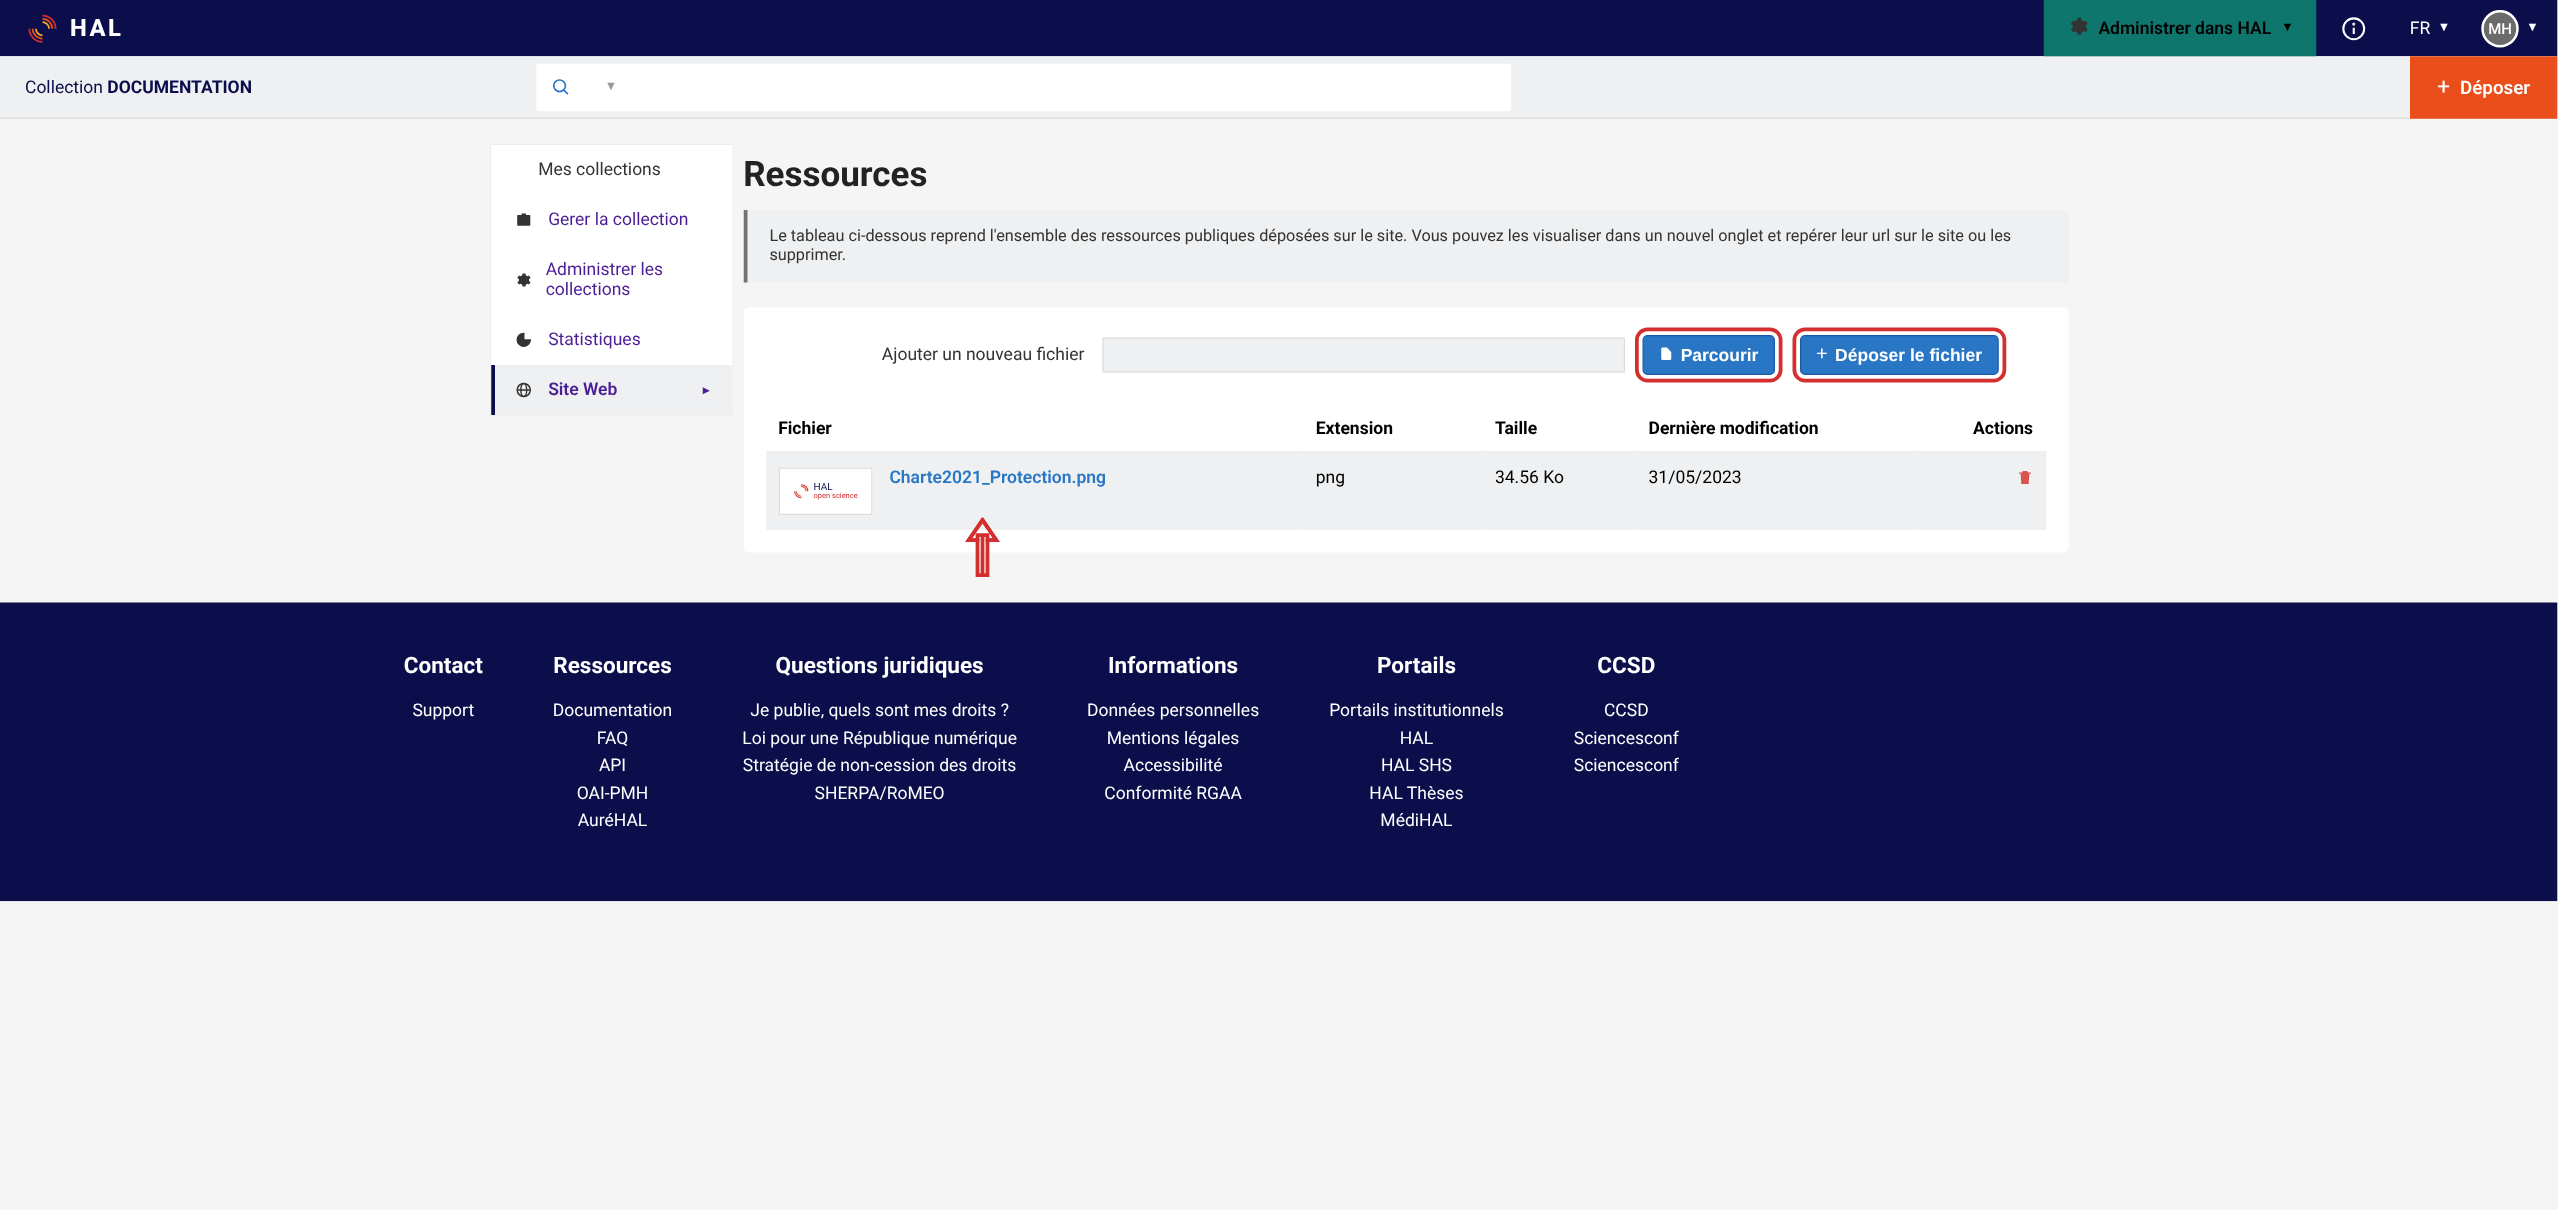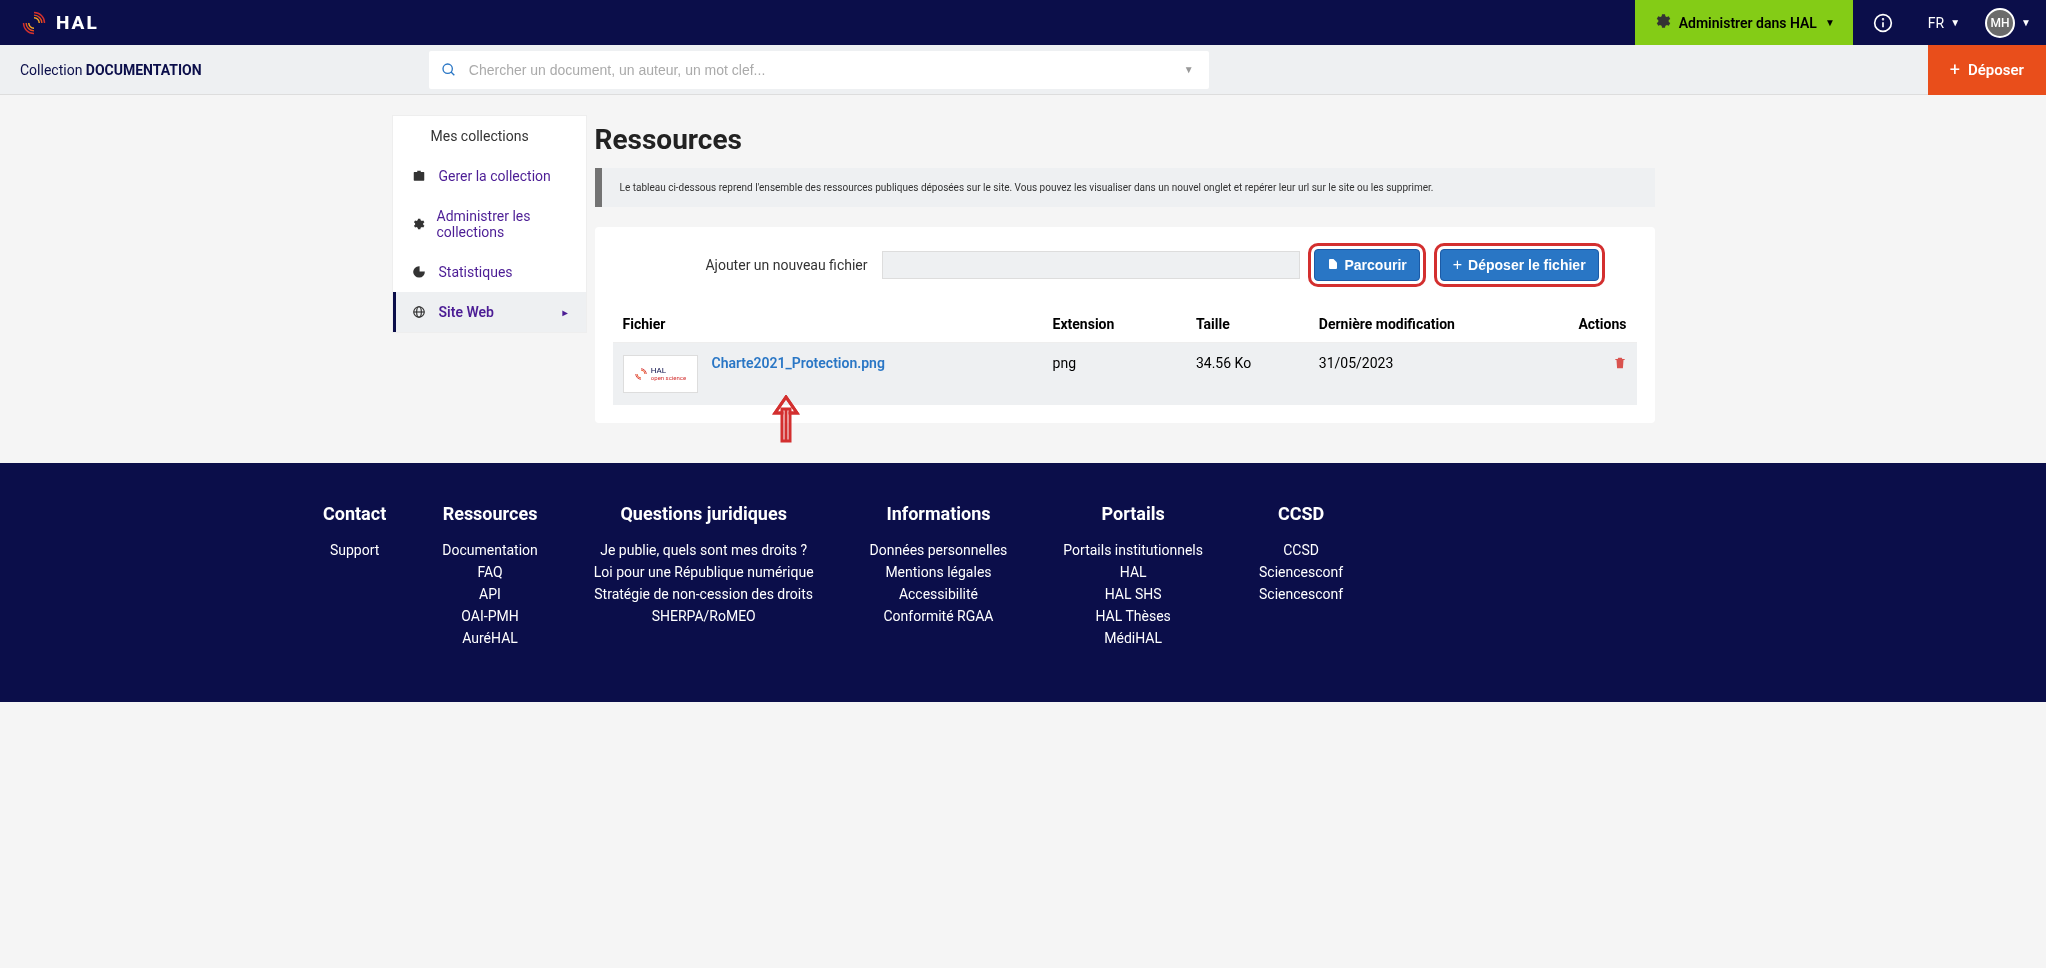--- a/index.html
+++ b/index.html
@@ -4,21 +4,21 @@
   <style>
     * { box-sizing: border-box; margin: 0; padding: 0; }
     body { font-family: -apple-system, BlinkMacSystemFont, "Segoe UI", Roboto, sans-serif; background: #f5f5f5; font-size: 14px; }
     
     
     .header { background: #0b0e4a; height: 45px; display: flex; align-items: center; }
     .logo-area { display: flex; align-items: center; padding: 0 20px; }
     .logo-swirl { width: 28px; height: 28px; margin-right: 8px; }
     .logo-text { color: white; font-weight: 800; font-size: 19px; letter-spacing: 2px; }
     .header-spacer { flex: 1; }
-    .admin-btn { background: #84cc16; height: 45px; display: flex; align-items: center; padding: 0 18px; gap: 8px; font-weight: 600; font-size: 14px; cursor: pointer; }
+    .admin-btn { background: #0f766e; height: 45px; display: flex; align-items: center; padding: 0 18px; gap: 8px; font-weight: 600; font-size: 14px; cursor: pointer; }
     .admin-btn .caret { font-size: 10px; }
     .header-icon-btn { width: 60px; display: flex; align-items: center; justify-content: center; color: white; cursor: pointer; }
     .lang-btn { display: flex; align-items: center; gap: 6px; color: white; padding: 0 15px; cursor: pointer; font-size: 14px; }
     .avatar-wrap { display: flex; align-items: center; gap: 6px; padding: 0 15px 0 10px; }
     .avatar { width: 30px; height: 30px; border-radius: 50%; background: #6b6b6b; border: 2px solid white; display: flex; align-items: center; justify-content: center; color: white; font-size: 12px; font-weight: 500; }
     .avatar-caret { color: white; font-size: 10px; }
     
     
     .subheader { background: #eef0f2; height: 50px; border-bottom: 1px solid #ddd; display: flex; align-items: center; }
     .collection-label { padding: 0 20px; color: #0b0e4a; font-size: 14px; }
@@ -36,21 +36,21 @@
     .sidebar { width: 195px; background: white; border: 1px solid #eee; margin-top: 10px; align-self: flex-start; }
     .sidebar-item { display: flex; align-items: center; padding: 12px 18px; gap: 12px; font-size: 14px; color: #4c1d95; cursor: pointer; position: relative; }
     .sidebar-item.header-item { color: #333; cursor: default; padding-left: 38px; }
     .sidebar-item.active { background: #eef0f2; border-left: 3px solid #0b0e4a; font-weight: 600; padding-left: 15px; }
     .sidebar-item .icon { width: 16px; height: 16px; display: flex; align-items: center; justify-content: center; font-size: 14px; color: #333; }
     .sidebar-item .chev { margin-left: auto; font-size: 10px; }
     
     .content { width: 1060px; }
     .page-title { font-size: 28px; font-weight: 700; color: #222; margin: 18px 0 12px; }
     
-    .info-box { background: #eef0f2; border-left: 7px solid #737373; padding: 14px 18px; font-size: 10px; color: #333; margin-bottom: 20px; }
+    .info-box { background: #eef0f2; border-left: 3px solid #737373; padding: 14px 18px; font-size: 13px; color: #333; margin-bottom: 20px; }
     
     .panel { background: white; border-radius: 4px; padding: 22px 18px 18px; }
     
     .upload-row { display: flex; align-items: center; gap: 14px; margin-bottom: 25px; padding: 0 10px; }
     .upload-label { width: 245px; text-align: right; font-size: 14px; color: #333; }
     .upload-input { flex: 1; max-width: 418px; height: 28px; background: #eef0f2; border: 1px solid #ddd; }
     .btn { display: inline-flex; align-items: center; gap: 6px; border: 1px solid #1b5aa6; background: #2976c5; color: white; padding: 6px 12px; border-radius: 4px; font-size: 14px; cursor: pointer; font-weight: 600; }
     .btn-highlight { outline: 3px solid #d32f2f; outline-offset: 3px; }
     .btn-group { display: flex; gap: 20px; }
     
@@ -130,21 +130,20 @@
     <span>Collection </span><strong>DOCUMENTATION</strong>
   </div>
   <div class="search-wrap">
     <div class="search-box">
       <span class="search-icon">
         <svg width="16" height="16" viewBox="0 0 24 24" fill="none" stroke="#2976c5" stroke-width="2">
             <circle cx="10" cy="10" r="7"></circle>
             <line x1="20" y1="20" x2="15" y2="15"></line>
           </svg>
       </span>
-      <input class="search-input" placeholder="Chercher un document, un auteur, un mot clef..." style="">
       <span class="search-dropdown-btn">
         <span style="font-size:10px">▼</span>
       </span>
     </div>
   </div>
   <div style="flex:0.3"></div>
   <div class="deposer-btn">
     <span style="font-size:18px;font-weight:400">+</span>
     <span>Déposer</span>
   </div>

